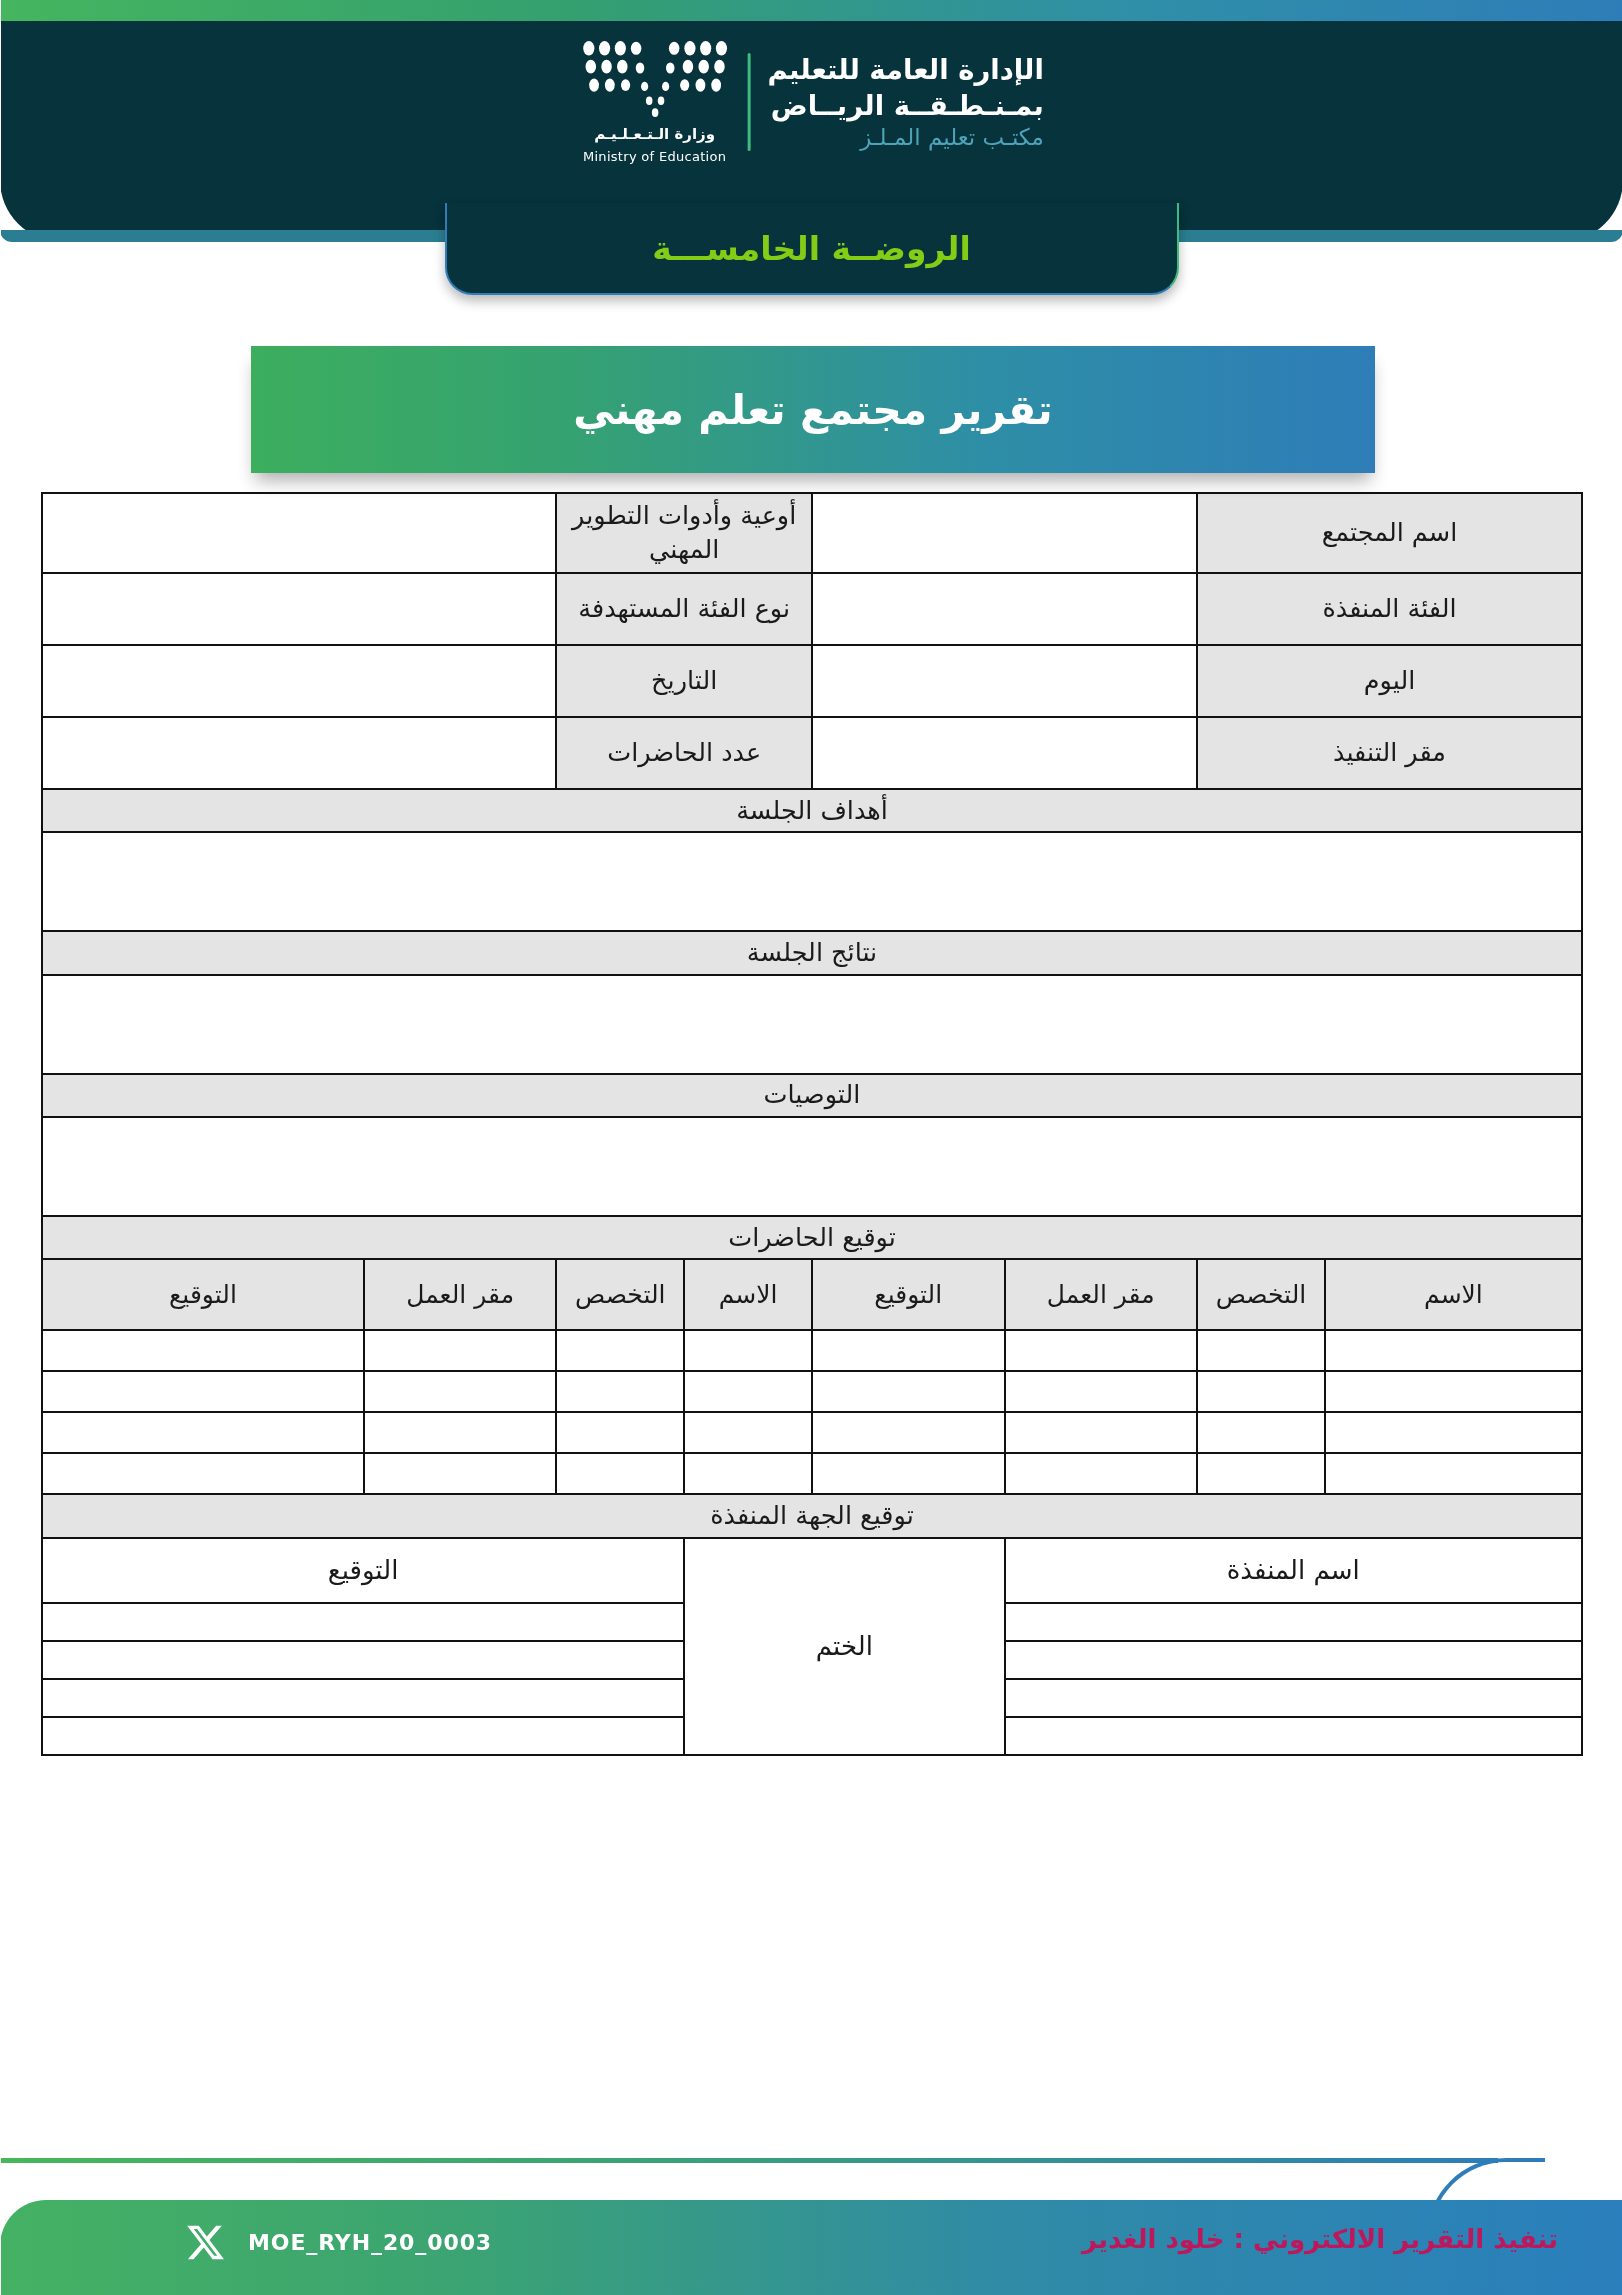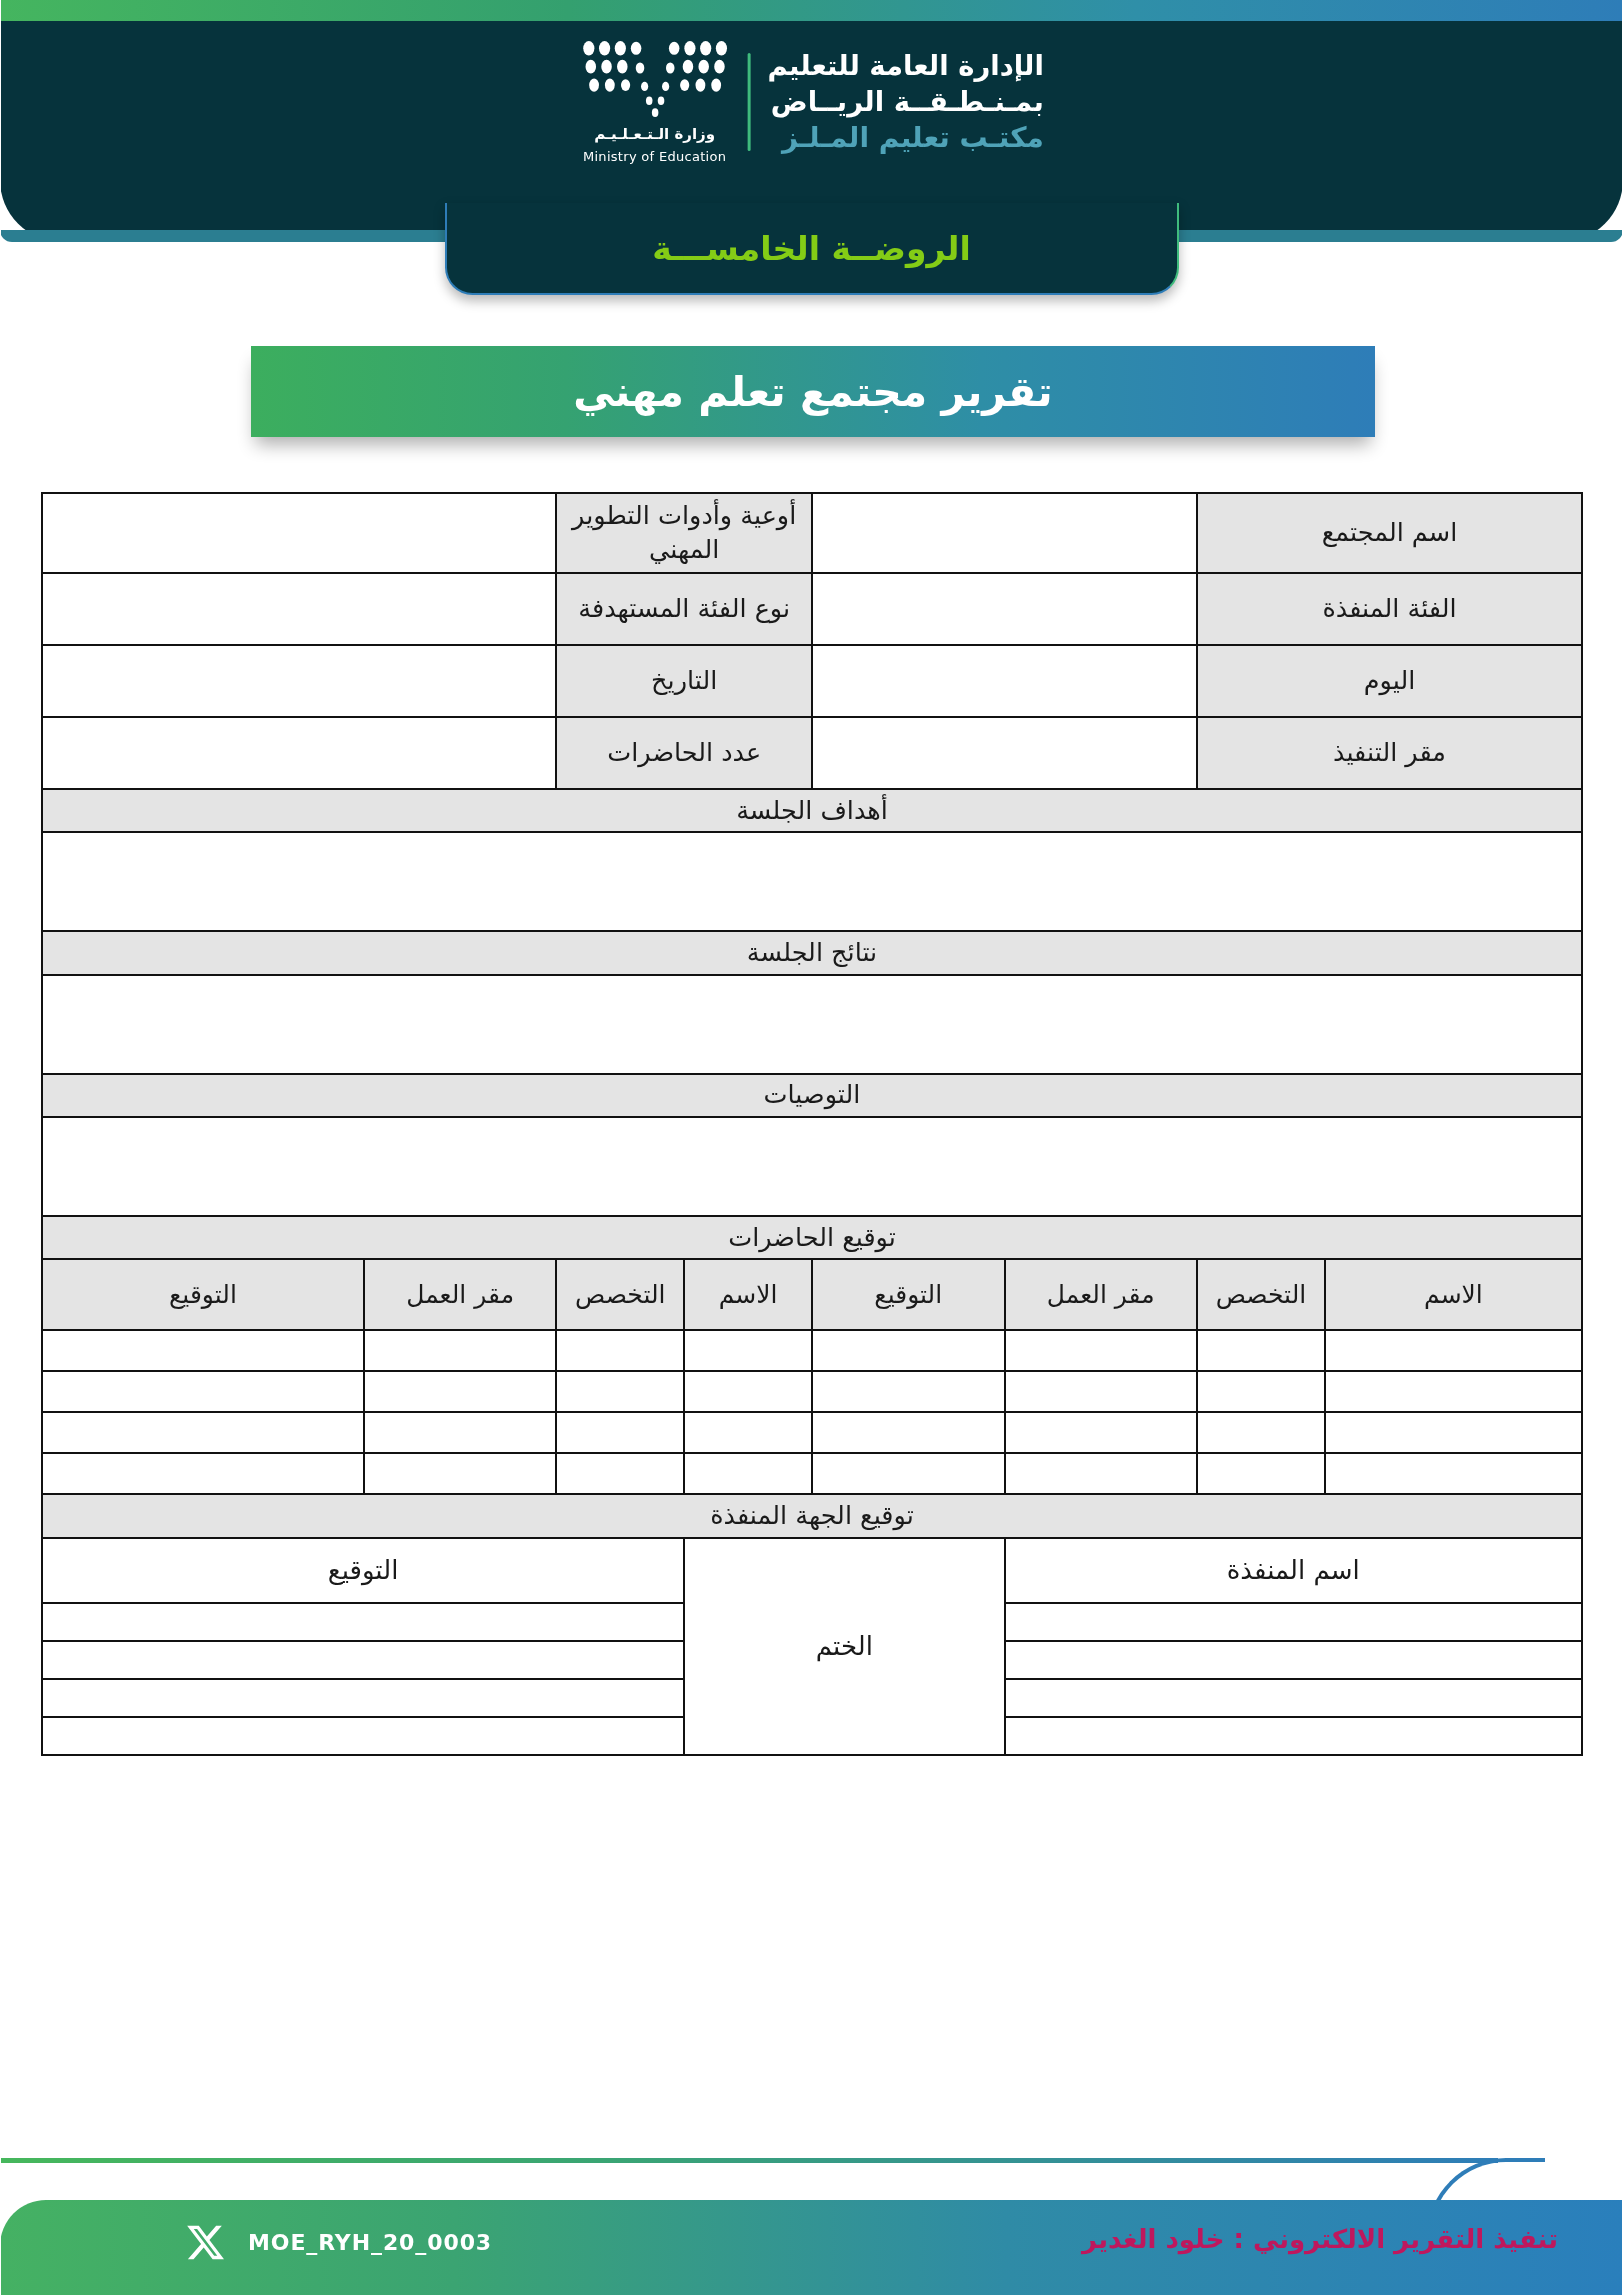--- a/index.html
+++ b/index.html
@@ -72,22 +72,22 @@
   }
   .admin-line-1, .admin-line-2 {
     color: #ffffff;
     font-size: 27.5px;
     font-weight: 700;
     letter-spacing: 0.3px;
     white-space: nowrap;
   }
   .admin-line-3 {
     color: #4FA3B8;
-    font-size: 28px;
-    font-weight: 700;
+    font-size: 23px;
+    font-weight: 400;
     letter-spacing: 2.6px;
     white-space: nowrap;
   }
   .logo-divider {
     width: 3.3px;
     height: 98px;
     background: #3FBB7D;
     border-radius: 2px;
     flex: 0 0 auto;
   }
@@ -141,21 +141,21 @@
     letter-spacing: 1.3px;
     white-space: nowrap;
   }
 
   
   .title-banner {
     position: absolute;
     top: 346px;
     left: 251px;
     width: 1124px;
-    height: 91px;
+    height: 127px;
     background: linear-gradient(to left, #2E7DB8 0%, #2E8EA6 35%, #35A271 72%, #3CAE5E 100%);
     display: flex;
     align-items: center;
     justify-content: center;
     box-shadow: 0 11.8px 17px -3.9px rgba(0,0,0,0.32);
     z-index: 3;
   }
   .title-banner-label {
     color: #ffffff;
     font-size: 41px;

